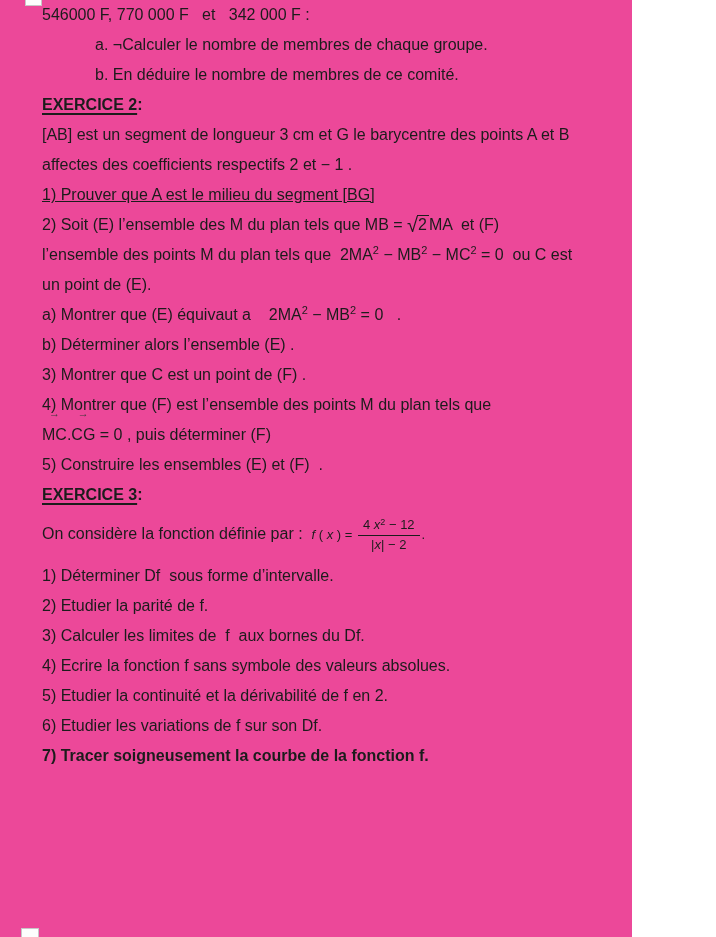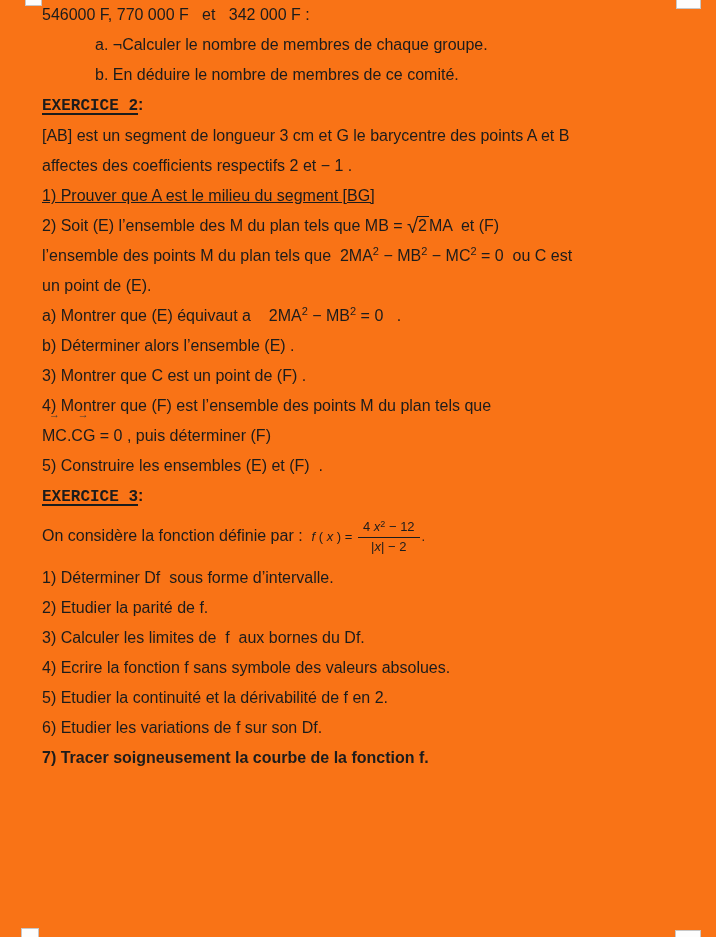--- a/index.html
+++ b/index.html
@@ -5,23 +5,24 @@
   html, body { margin: 0; padding: 0; }
   body {
     width: 716px; height: 937px;
     background: #ffffff;
     font-family: "Liberation Sans", sans-serif;
     color: #1c1c1c;
     overflow: hidden;
   }
   .page {
     position: relative;
-    width: 716px; height: 937px;
-    background: #f97316;
+    width: 592px; height: 937px;
+    background: #ec4899;
     overflow: hidden;
+    padding-left: 40px;
   }
   .content {
     position: absolute;
     left: 42px; top: 0;
     width: 636px;
   }
   p.line {
     margin: 0;
     font-size: 16px;
     line-height: 30px;
@@ -29,21 +30,20 @@
   }
   .indent { padding-left: 53px; }
   .heading {
     font-weight: bold;
     font-size: 17px;
   }
   .heading .underlined {
     text-decoration: underline;
     text-decoration-thickness: 1.5px;
     text-underline-offset: 3px;
-    font-family: Liberation Mono, monospace;
   }
   .sup {
     font-size: 11px;
     vertical-align: 6px;
     line-height: 0;
   }
   .sqrt-sign {
     display: inline-block;
     font-size: 20px;
     line-height: 16px;

